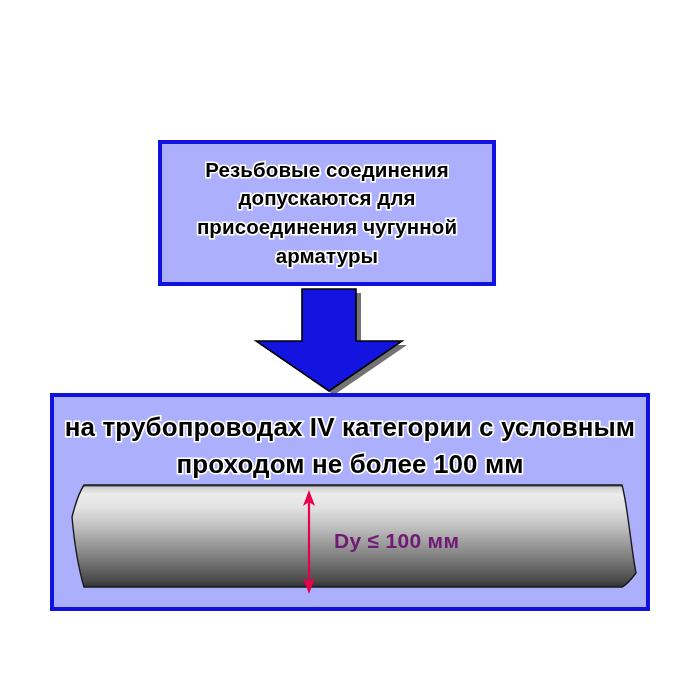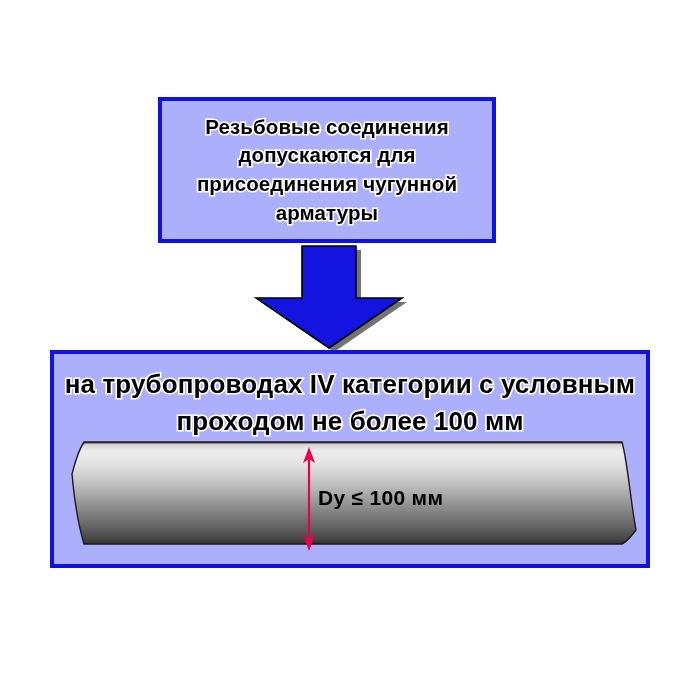--- a/index.html
+++ b/index.html
@@ -13,20 +13,21 @@
     height: 700px;
     overflow: hidden;
     font-family: "Liberation Sans", "DejaVu Sans", sans-serif;
   }
 
   #slide {
     position: relative;
     width: 700px;
     height: 644px;
     background: #ffffff;
+    margin-top: 43px;
   }
 
   
   .box {
     position: absolute;
     box-sizing: border-box;
     background: #acaffb;
     border: 4px solid #1111e0;
   }
 
@@ -100,26 +101,26 @@
   #dim-arrow {
     position: absolute;
     left: 243px;
     top: 93px;
     width: 24px;
     height: 104px;
   }
 
   #dim-label {
     position: absolute;
-    left: 264px;
+    left: 280px;
     top: 132px;
     margin: 0;
     font-size: 21px;
     font-weight: bold;
-    color: #000000;
+    color: #701a75;
     white-space: nowrap;
     letter-spacing: 0.3px;
     text-align: right;
   }
 </style>
 </head>
 <body>
 
 <div id="slide">
 

